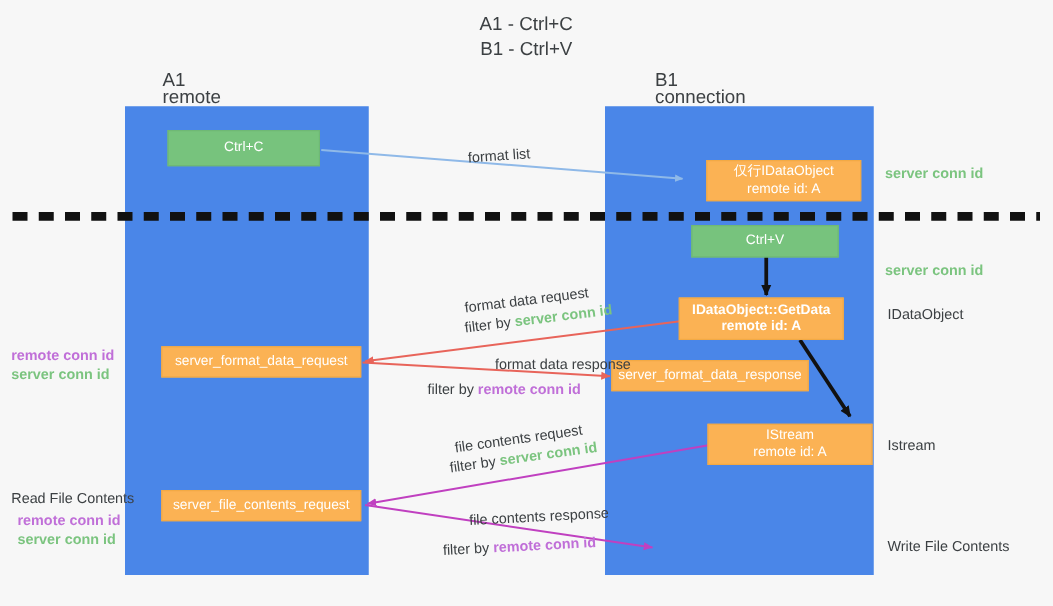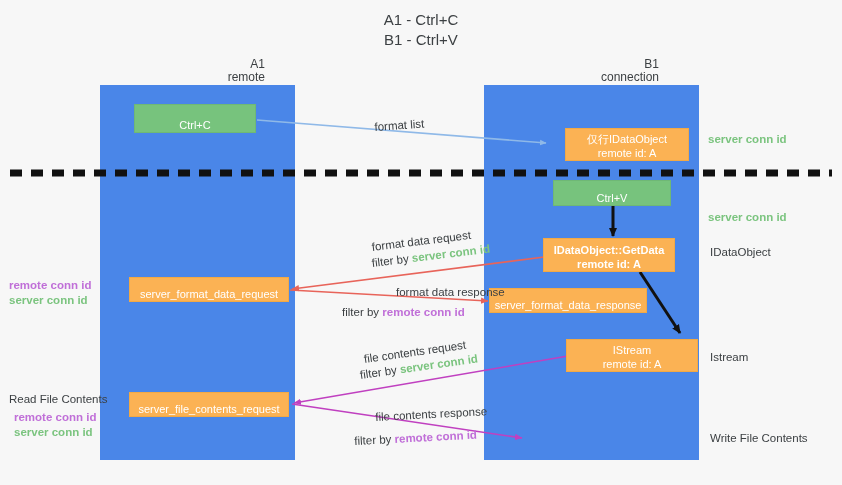--- a/index.html
+++ b/index.html
@@ -11,26 +11,26 @@
     position:relative;
     color:#3c4043;
   }
   #stage{position:absolute;left:0;top:0;width:770px;height:485px;}
 
   
   #wires{position:absolute;left:0;top:0;width:842px;height:485px;}
 
   
   .lane{position:absolute;background:#4a86e8;}
-  .lane-head{position:absolute;text-align:right;font-size:12px;line-height:13px;color:#3c4043;}
+  .lane-head{position:absolute;text-align:left;font-size:15px;line-height:13px;color:#3c4043;}
 
   
   .node{
     position:absolute;box-sizing:border-box;
-    display:flex;flex-direction:column;align-items:center;justify-content:flex-end;
+    display:flex;flex-direction:column;align-items:center;justify-content:center;
     color:#ffffff;font-size:11px;line-height:13.5px;text-align:center;
     border:1px solid rgba(0,0,0,.10);
   }
   .green{background:#77c37d;border-color:#6fb875;}
   .orange{background:#fbb254;border-color:#f2a945;}
 
   
   .lbl{position:absolute;font-size:11.5px;line-height:14px;white-space:nowrap;}
   .lbl.rot{transform-origin:0 0;}
   .green-t{color:#7bc47f;font-weight:bold;}

